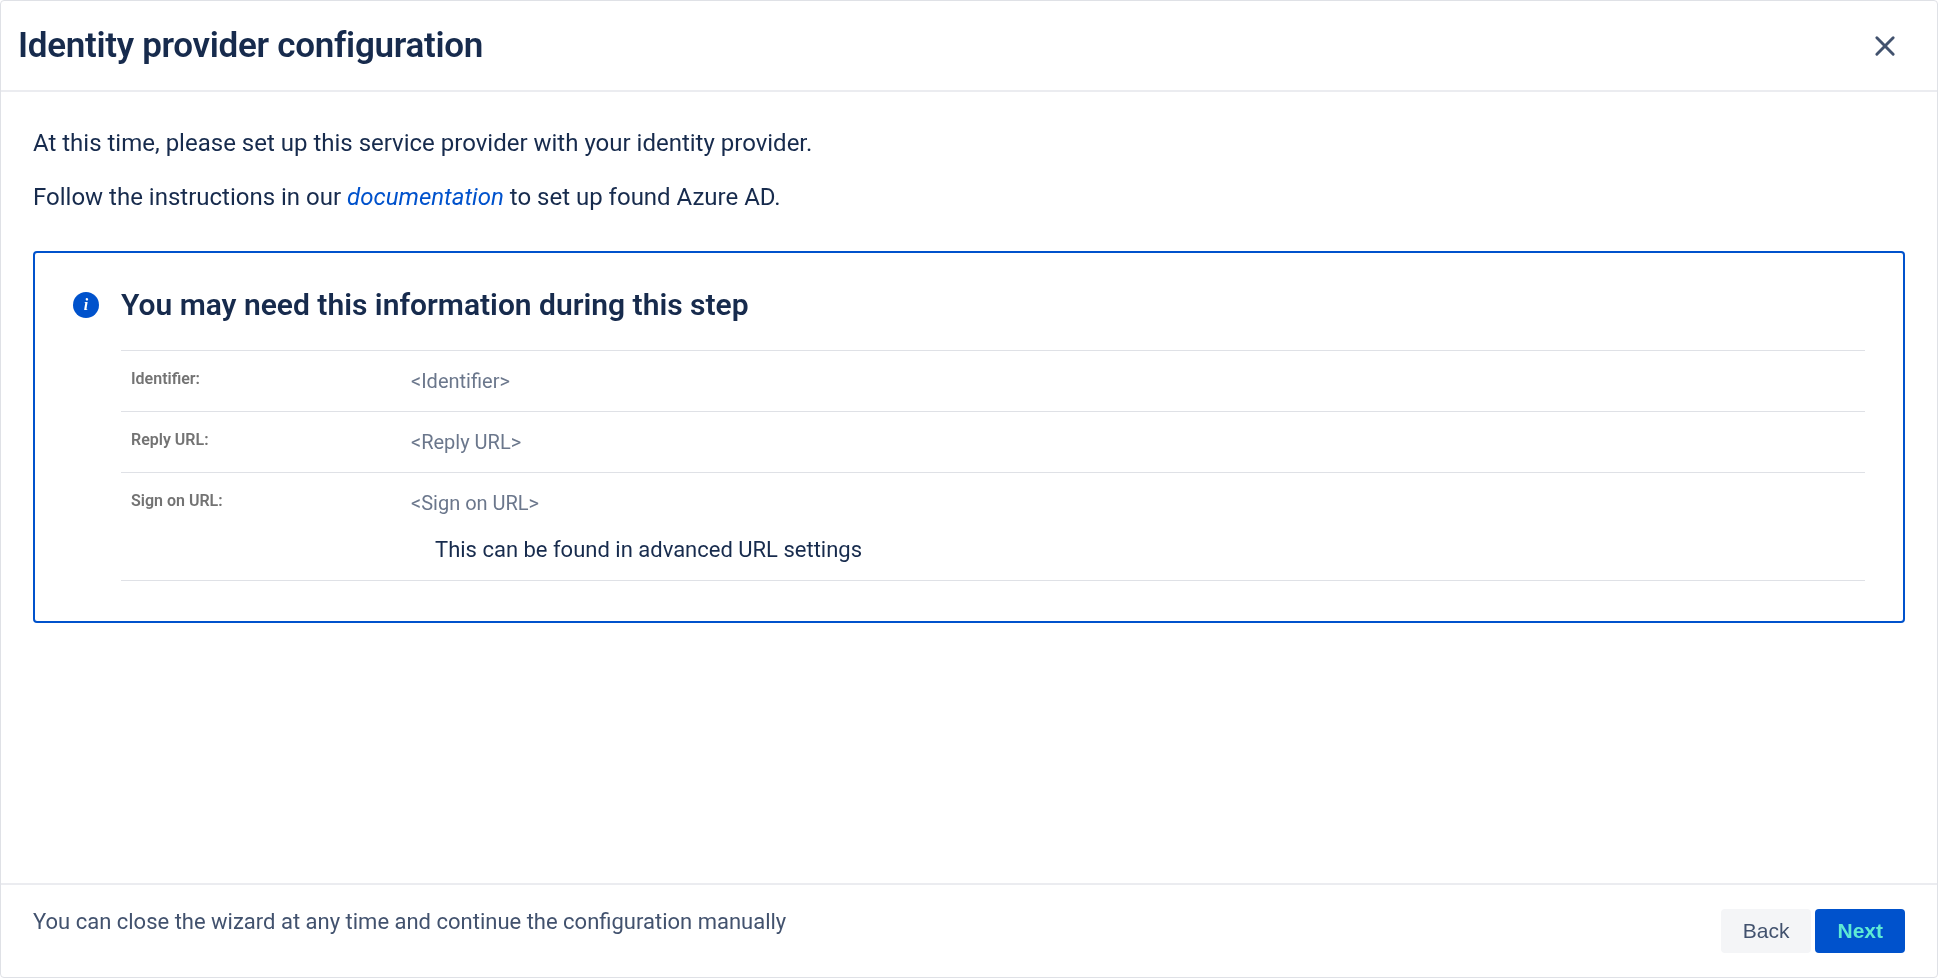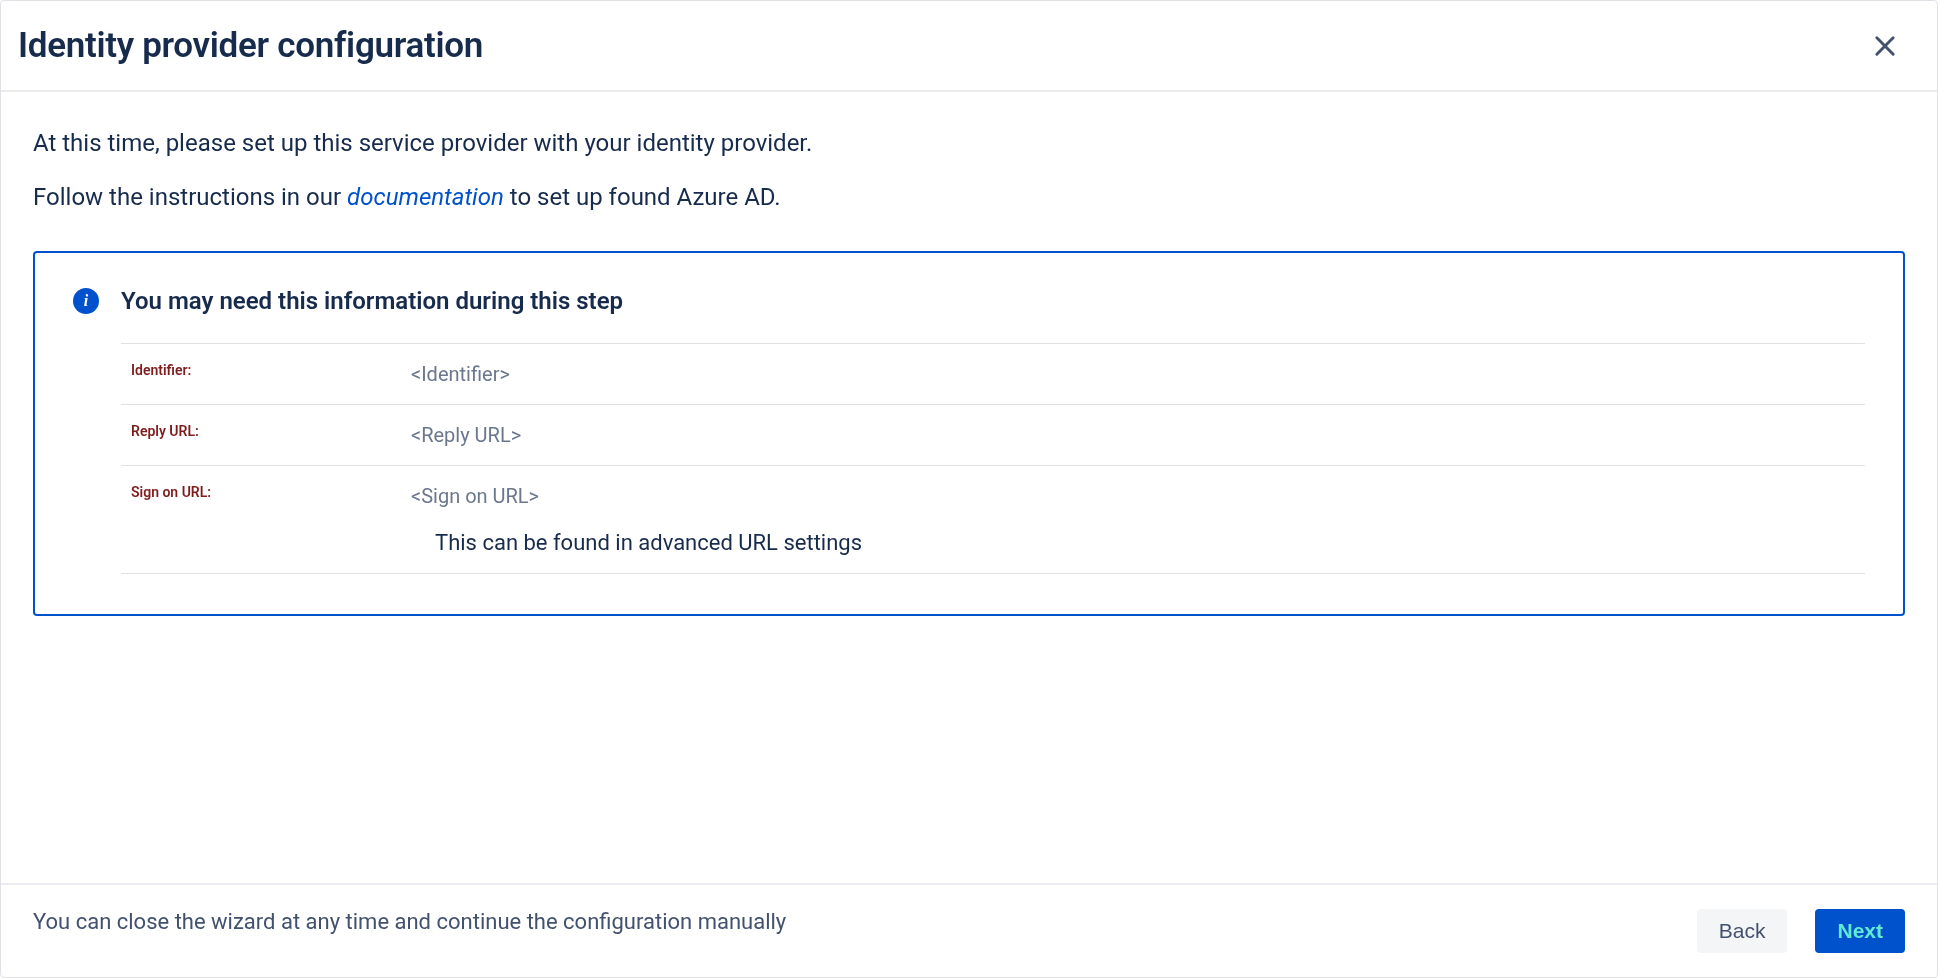--- a/index.html
+++ b/index.html
@@ -88,41 +88,41 @@
       justify-content: center;
       color: #fff;
       font-weight: bold;
       font-style: italic;
       font-size: 16px;
       font-family: Georgia, serif;
       margin-right: 22px;
       flex-shrink: 0;
     }
     .info-title {
-      font-size: 24px;
+      font-size: 30px;
       font-weight: 600;
       color: #172B4D;
     }
     .info-table {
       margin-left: 48px;
       width: calc(100% - 48px);
       border-top: 1px solid #DFE1E6;
     }
     .info-row {
       display: flex;
       border-bottom: 1px solid #DFE1E6;
       padding: 18px 10px;
       align-items: flex-start;
     }
     .info-label {
       width: 280px;
       flex-shrink: 0;
-      font-size: 14px;
-      font-weight: 600;
-      color: #7f1d1d;
+      font-size: 16px;
+      font-weight: 600;
+      color: #737373;
     }
     .info-value {
       font-size: 20px;
       color: #6B778C;
       flex: 1;
     }
     .info-note {
       font-size: 22px;
       color: #172B4D;
       margin-top: 22px;
@@ -134,21 +134,21 @@
       display: flex;
       align-items: flex-start;
       justify-content: space-between;
     }
     .footer-text {
       font-size: 22px;
       color: #42526E;
     }
     .footer-actions {
       display: flex;
-      gap: 28px;
+      gap: 4px;
     }
     .btn {
       padding: 10px 22px;
       font-size: 21px;
       font-weight: 500;
       border-radius: 4px;
       border: none;
       cursor: pointer;
     }
     .btn-back {

